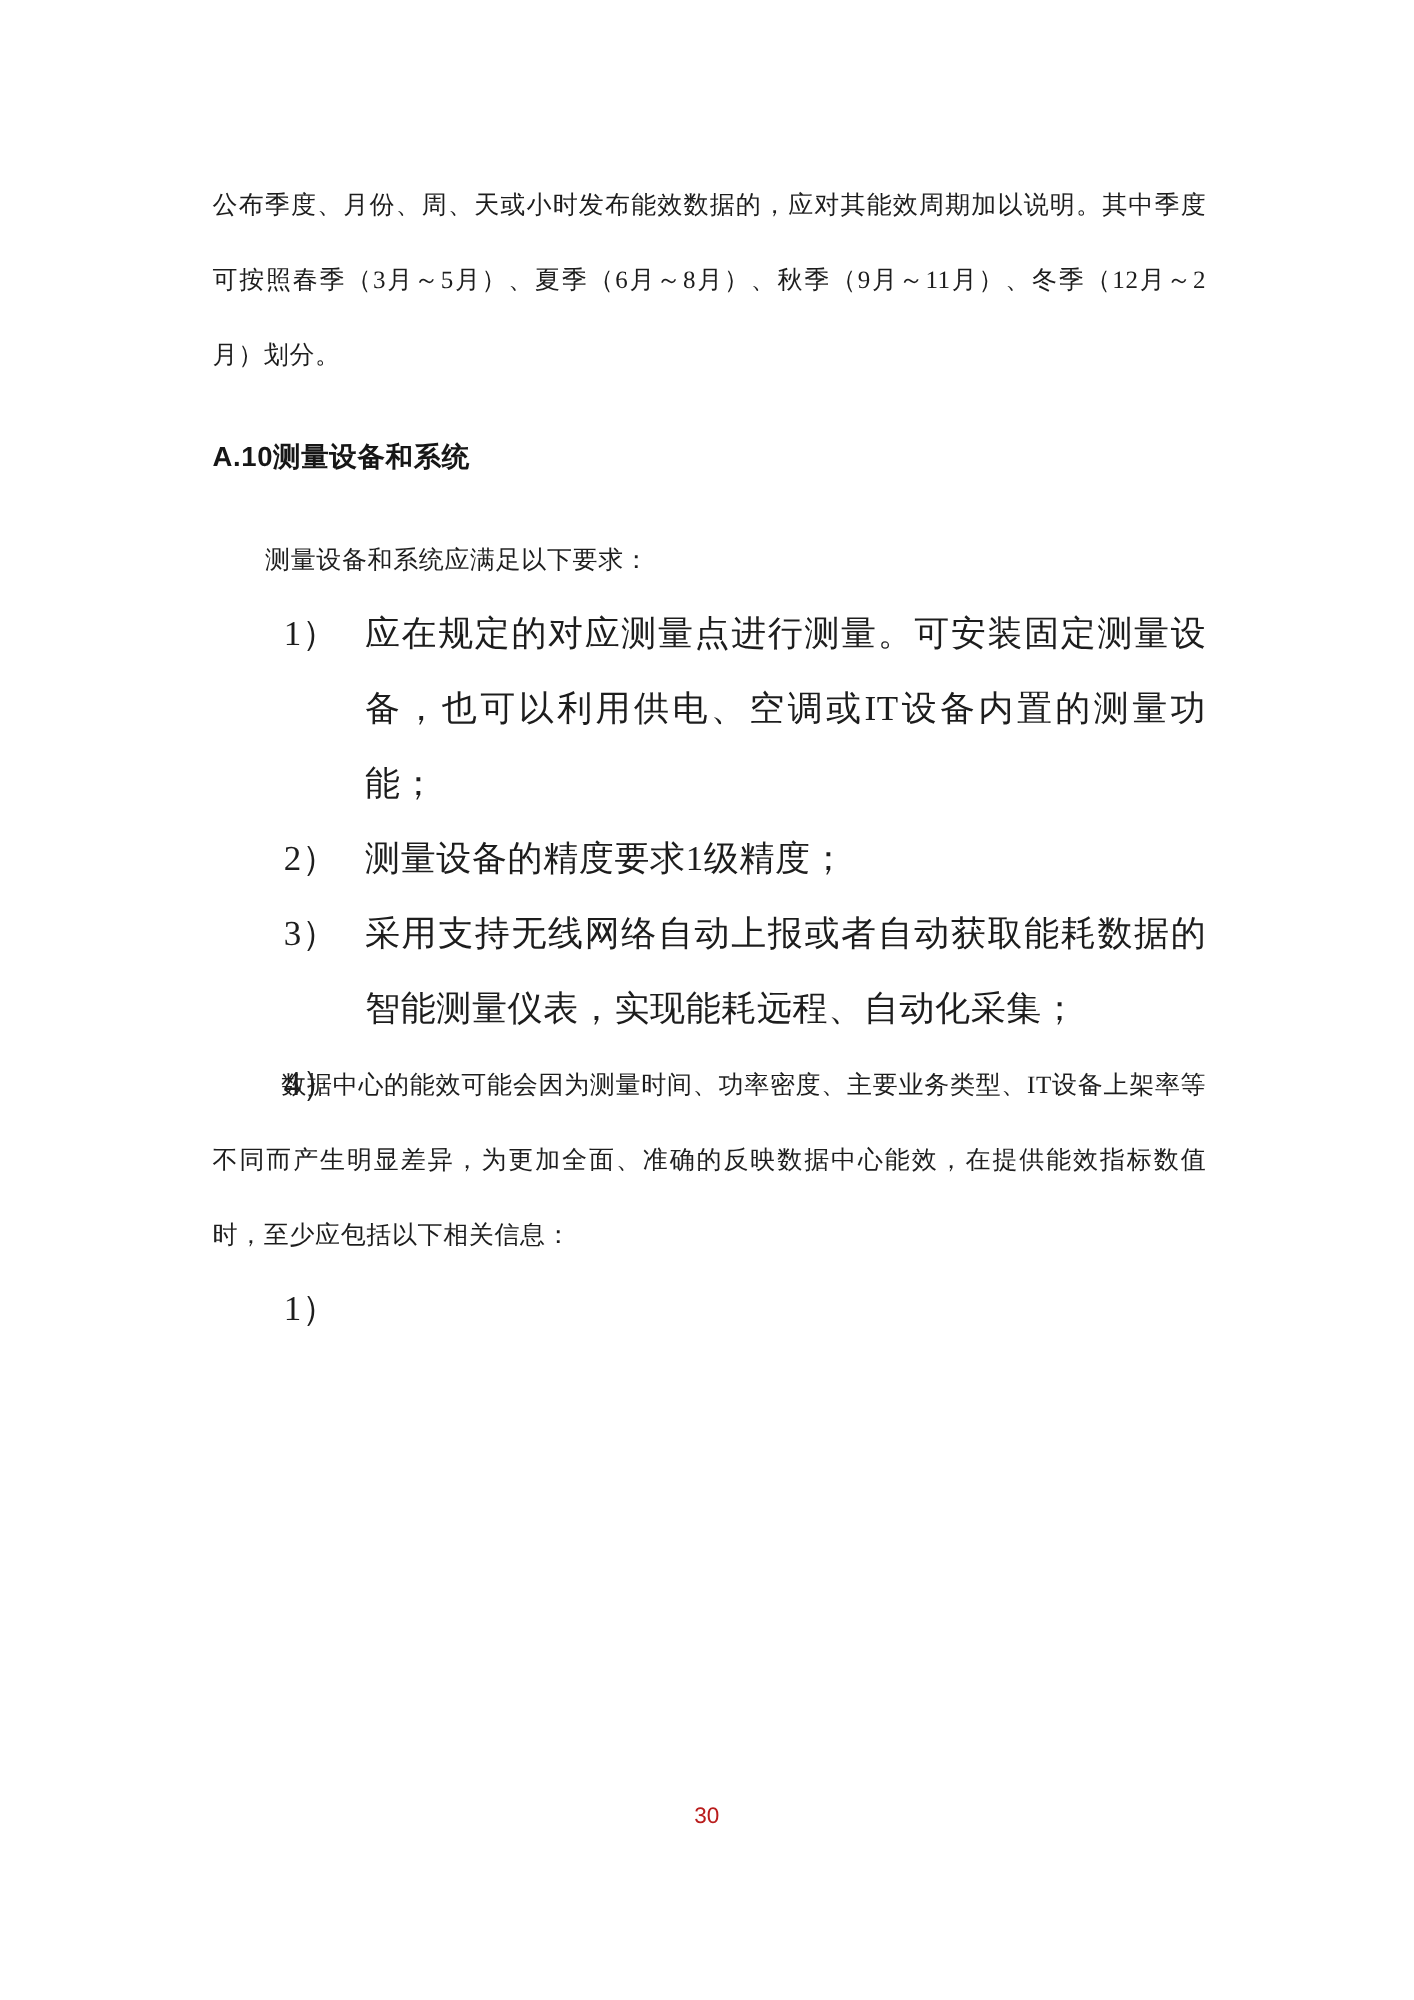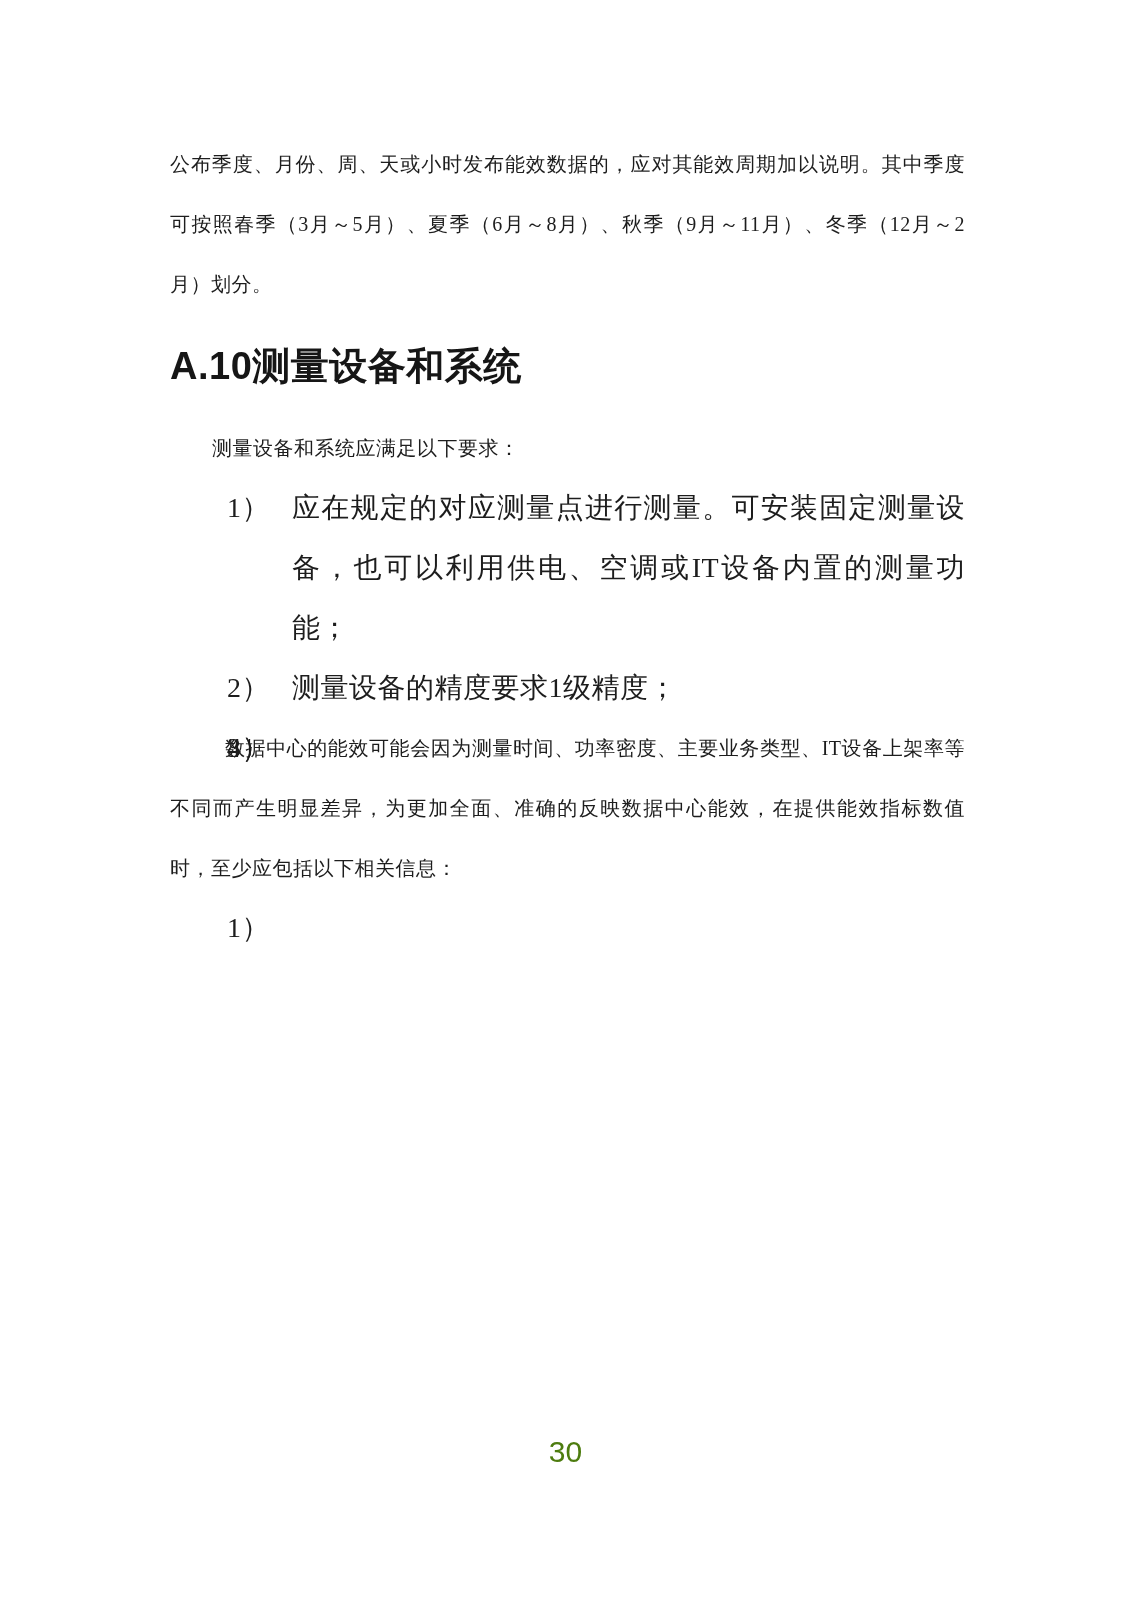--- a/index.html
+++ b/index.html
@@ -22,21 +22,21 @@
     margin: 0;
     font-size: 20px;
     line-height: 60px;
     text-align: justify;
     letter-spacing: 0.5px;
   }
   .indent-sm { text-indent: 42px; }
   .indent    { text-indent: 55px; }
   .heading {
     margin: 22px 0;
-    font-size: 38px;
+    font-size: 22px;
     line-height: 60px;
     font-weight: bold;
     font-family: "Liberation Sans", "DejaVu Sans", sans-serif;
     color: #161616;
     letter-spacing: 0.5px;
   }
   .list { margin: 0; }
   .list-item {
     position: relative;
     padding-left: 122px;
@@ -50,24 +50,24 @@
     left: 57px;
     top: 0;
     text-align: left;
   }
   .page-number {
     position: absolute;
     top: 1437px;
     left: 0;
     width: 100%;
     text-align: center;
-    font-size: 30px;
+    font-size: 18px;
     line-height: 30px;
     font-family: "Liberation Sans", "DejaVu Sans", sans-serif;
-    color: #4d7c0f;
+    color: #b91c1c;
   }
 </style>
 </head>
 <body>
 
 <div class="page">
   <div class="content">
 
     <p class="para">公布季度、月份、周、天或小时发布能效数据的，应对其能效周期加以说明。其中季度可按照春季（3月～5月）、夏季（6月～8月）、秋季（9月～11月）、冬季（12月～2月）划分。</p>
 
@@ -79,20 +79,21 @@
       <div class="list-item">
         <span class="marker">1）</span>
         <span class="item-text">应在规定的对应测量点进行测量。可安装固定测量设备，也可以利用供电、空调或IT设备内置的测量功能；</span>
       </div>
       <div class="list-item">
         <span class="marker">2）</span>
         <span class="item-text">测量设备的精度要求1级精度；</span>
       </div>
       <div class="list-item">
         <span class="marker">3）</span>
+        <span class="item-text">采用支持无线网络自动上报或者自动获取能耗数据的智能测量仪表，实现能耗远程、自动化采集；</span>
       </div>
       <div class="list-item">
         <span class="marker">4）</span>
       </div>
     </div>
 
 
     <p class="para indent">数据中心的能效可能会因为测量时间、功率密度、主要业务类型、IT设备上架率等不同而产生明显差异，为更加全面、准确的反映数据中心能效，在提供能效指标数值时，至少应包括以下相关信息：</p>
 
     <div class="list">

